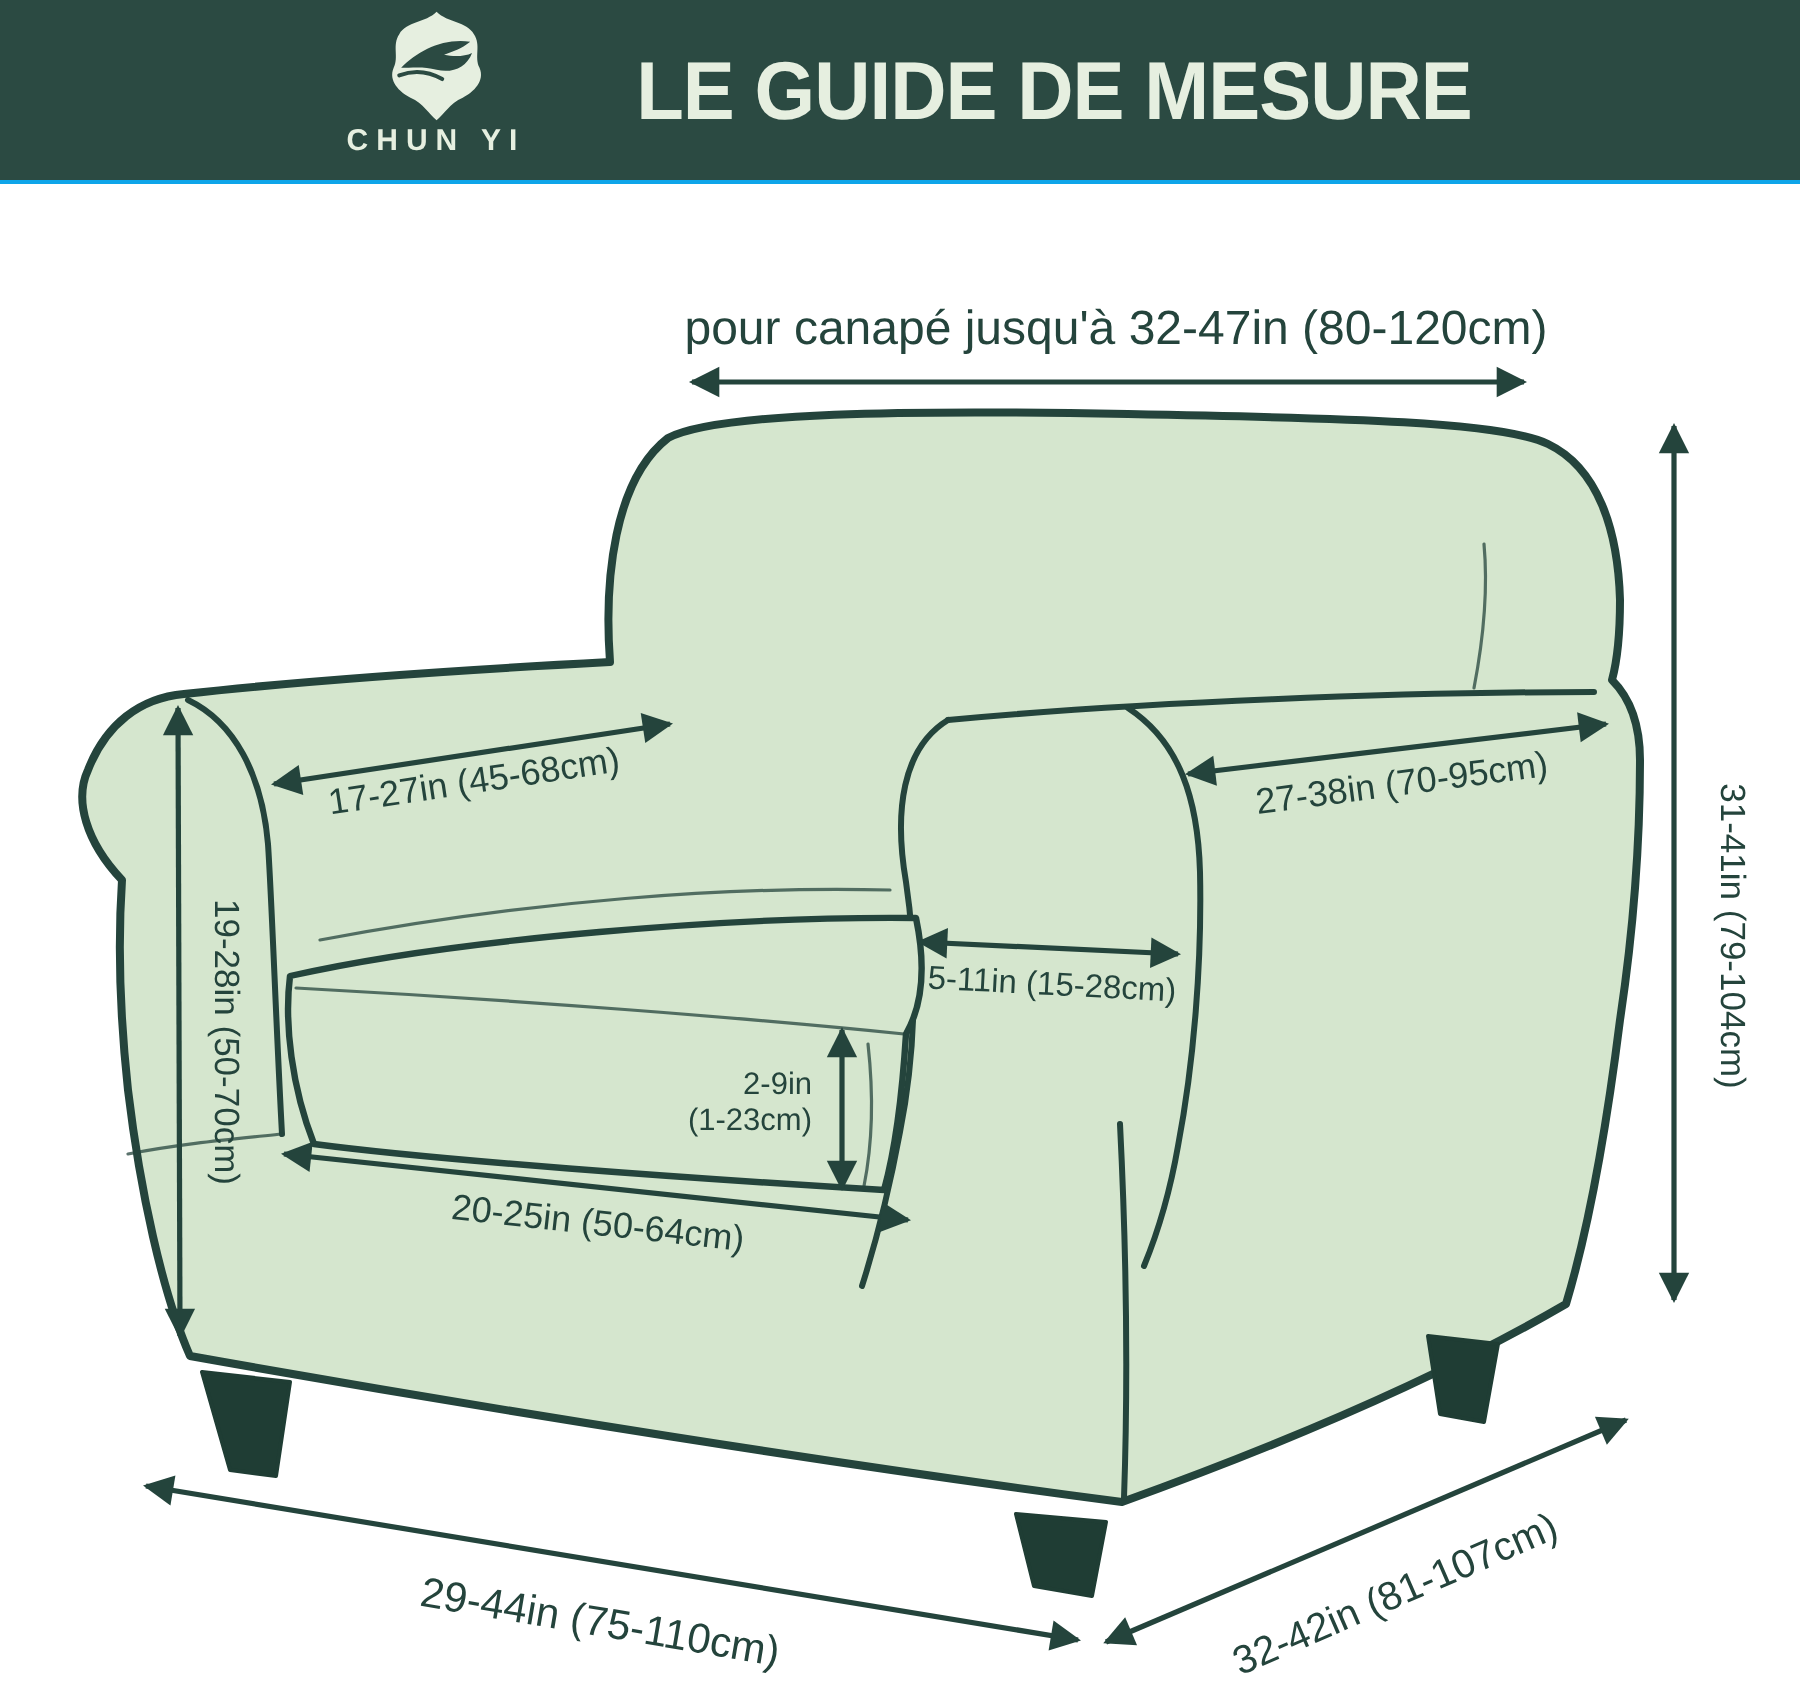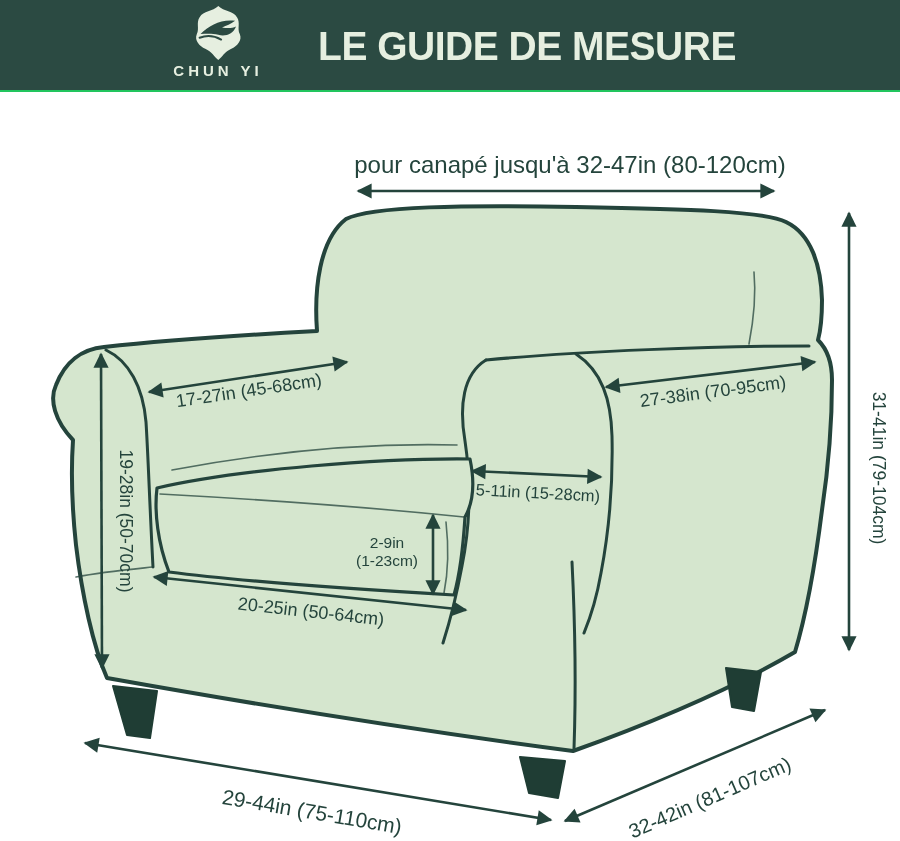--- a/index.html
+++ b/index.html
@@ -6,48 +6,48 @@
     --banner_bg:#2b4a42; --banner_text:#e6efe0; --chair_fill:#d5e6ce;
     --line:#24443c; --leg_fill:#1f3d34;
   }
   html,body{margin:0;padding:0;}
   body{
     width:900px;height:841px;position:relative;background:#ffffff;overflow:hidden;
     font-family:"Liberation Sans", sans-serif;
   }
   .banner{
     position:absolute;left:0;top:0;width:900px;height:90px;
-    background:var(--banner_bg,#2b4a42);border-bottom:2px solid #22c55e;
+    background:var(--banner_bg,#2b4a42);border-bottom:2px solid #0ea5e9;
   }
   .brand{position:absolute;left:218px;top:5px;transform:translateX(-50%);text-align:center;}
   .brand svg{display:block;margin:0 auto;}
   .brand-name{
     color:var(--banner_text,#e6efe0);font-weight:bold;font-size:15px;letter-spacing:4px;
     margin-top:1px;white-space:nowrap;
   }
   .title{
     position:absolute;left:527px;top:46px;transform:translate(-50%,-50%) scaleX(.95);
     color:var(--banner_text,#e6efe0);font-size:41px;font-weight:bold;white-space:nowrap;
     letter-spacing:-0.5px;
   }
-  .diagram{position:absolute;left:16px;top:0;width:793px;height:841px;}
+  .diagram{position:absolute;left:4px;top:0;width:793px;height:841px;}
   svg.scene{position:absolute;left:0;top:0;}
   .outline{fill:var(--chair_fill,#d5e6ce);stroke:var(--line,#24443c);stroke-width:4;stroke-linejoin:round;}
   .cushion{fill:var(--chair_fill,#d5e6ce);stroke:var(--line,#24443c);stroke-width:3.2;stroke-linejoin:round;}
   .iline{fill:none;stroke:var(--line,#24443c);stroke-width:3;stroke-linecap:round;}
   .faint{fill:none;stroke:var(--line,#24443c);stroke-width:1.6;opacity:.75;stroke-linecap:round;}
   .leg{fill:var(--leg_fill,#1f3d34);stroke:var(--leg_fill,#1f3d34);stroke-width:2;stroke-linejoin:round;}
   .dim{fill:none;stroke:var(--line,#24443c);stroke-width:2.6;}
   .dim-label{
     position:absolute;color:var(--line,#24443c);white-space:nowrap;
     transform:translate(-50%,-50%);font-size:18px;
   }
   .lbl-sofa-range{font-size:24px;}
   .lbl-arm-width{font-size:16.5px;transform:translate(-50%,-50%) rotate(3deg);}
-  .lbl-cushion{font-size:15.5px;text-align:center;line-height:1.15;}
+  .lbl-cushion{font-size:15.5px;text-align:right;line-height:1.15;}
   .lbl-back-width{transform:translate(-50%,-50%) rotate(-8.5deg);}
   .lbl-arm-top{transform:translate(-50%,-50%) rotate(-7.5deg);}
   .lbl-seat-width{transform:translate(-50%,-50%) rotate(6.3deg);}
   .lbl-arm-height,.lbl-total-height{transform:translate(-50%,-50%) rotate(90deg);font-size:17.5px;}
   .lbl-base-width{font-size:21px;transform:translate(-50%,-50%) rotate(9.6deg);}
   .lbl-base-depth{font-size:20px;transform:translate(-50%,-50%) rotate(-23.5deg);}
 </style>
 </head>
 <body>
 

